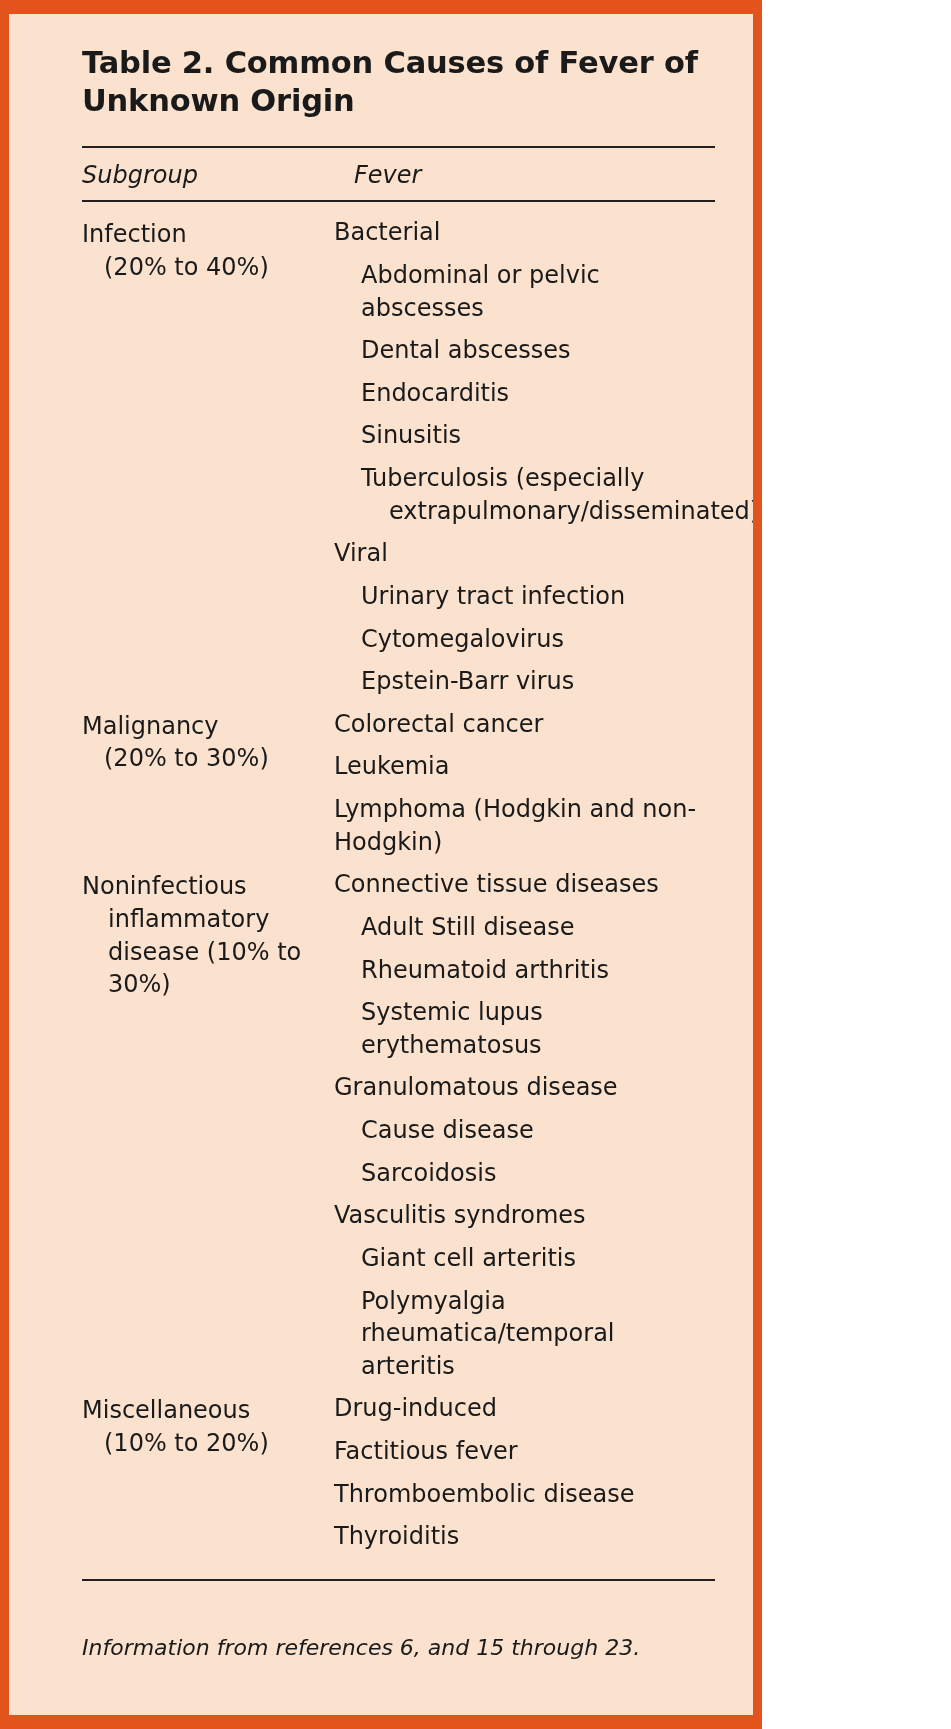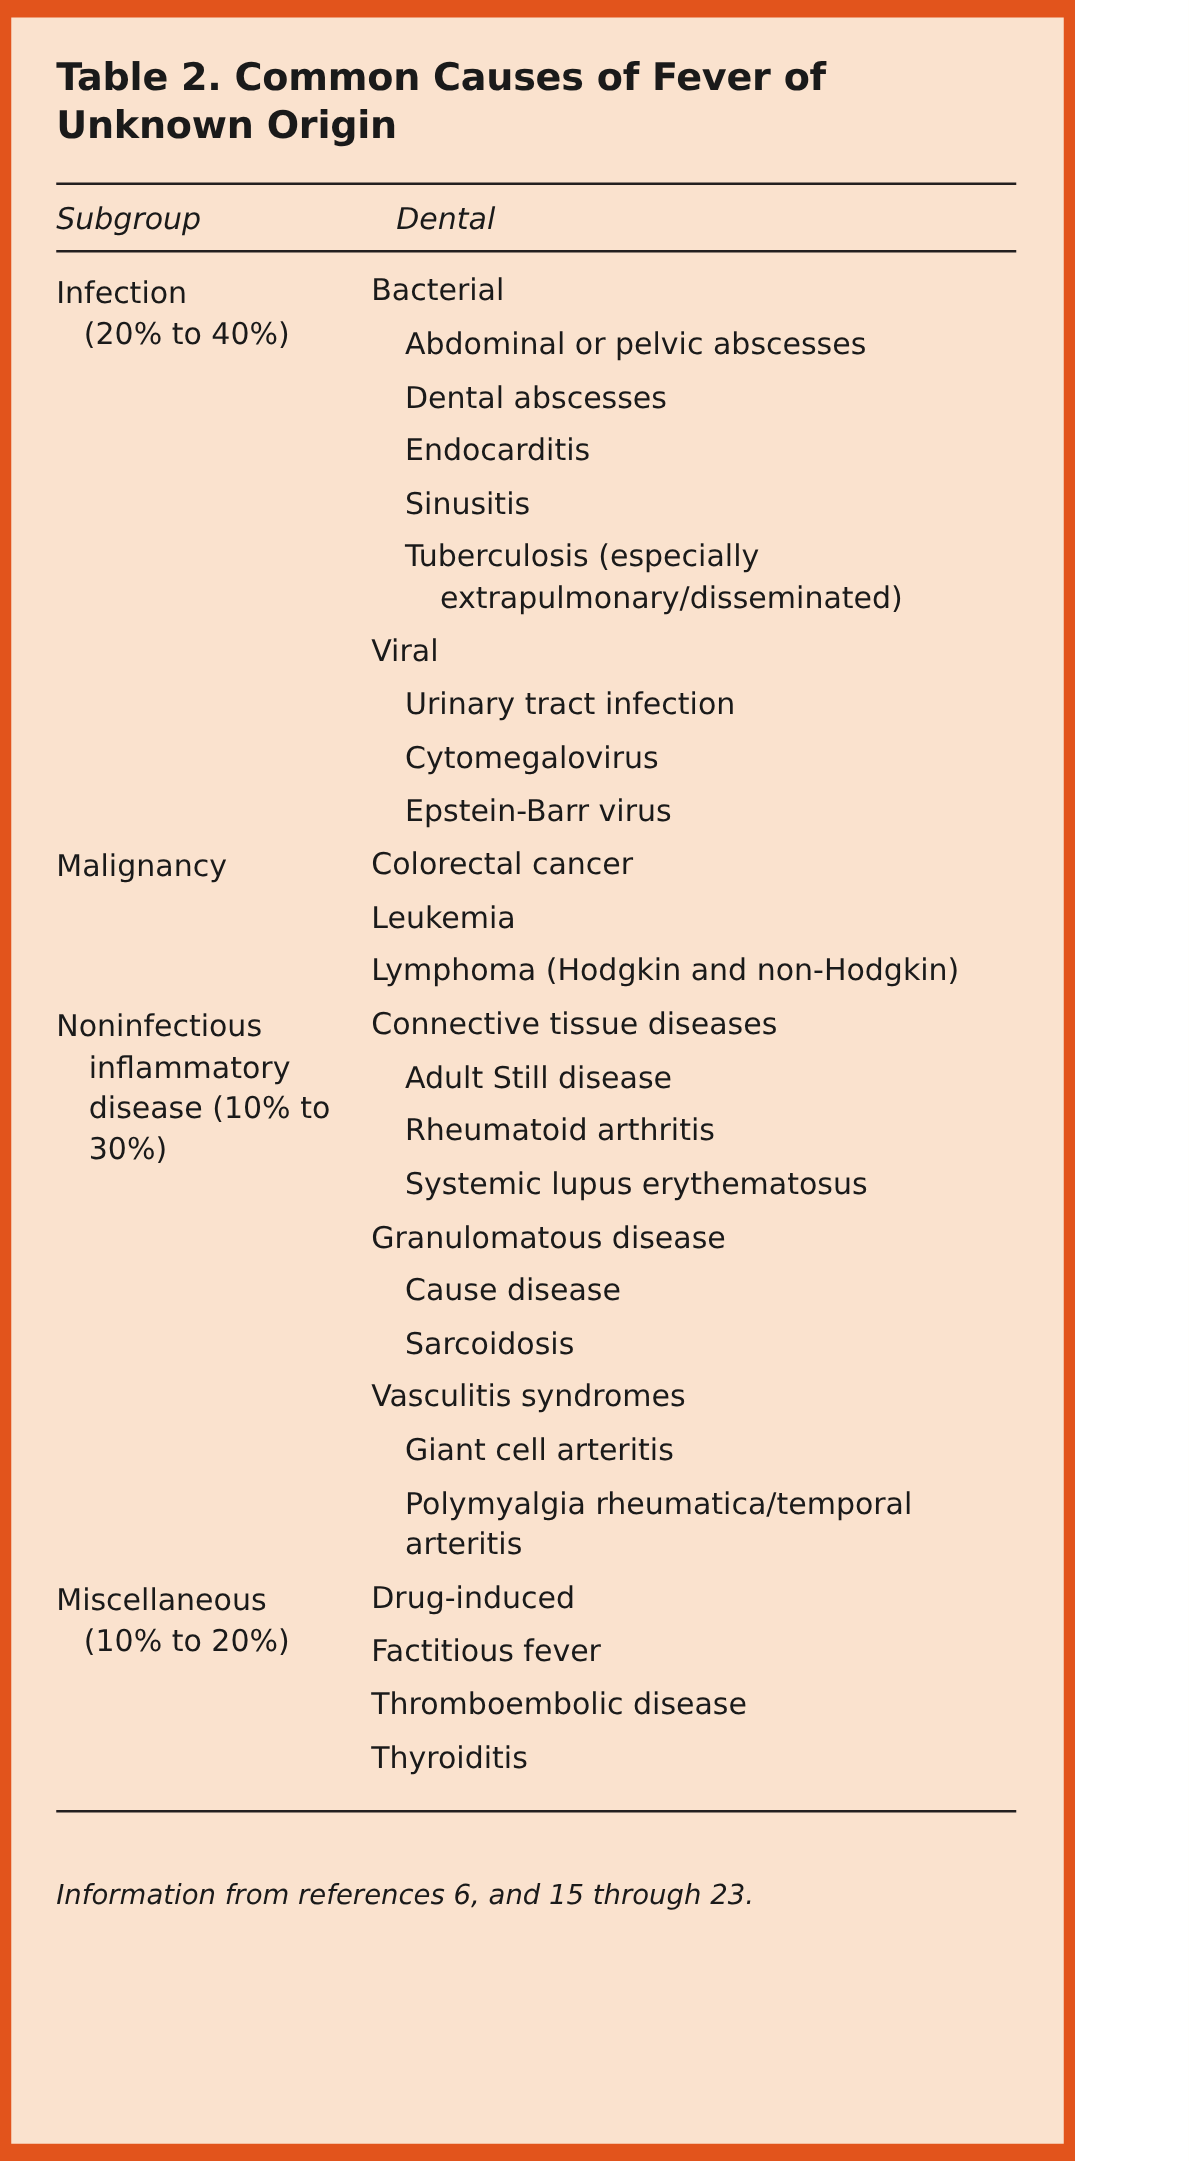--- a/index.html
+++ b/index.html
@@ -7,29 +7,30 @@
     padding: 0;
     background: #ffffff;
   }
   body {
     width: 951px;
     height: 1729px;
     font-family: "DejaVu Sans", sans-serif;
   }
   .table-card {
     position: relative;
-    width: 860px;
+    width: 762px;
     height: 1729px;
     background: #fae2ce;
     box-sizing: border-box;
     border-left: 9px solid #e2541c;
     border-right: 9px solid #e2541c;
     border-top: 14px solid #e2541c;
     border-bottom: 14px solid #e2541c;
     overflow: hidden;
+    padding-left: 37px;
   }
   .inner {
     padding: 24px 38px 0 36px;
     box-sizing: border-box;
     height: 100%;
   }
   .table-title {
     font-size: 30.5px;
     font-weight: bold;
     color: #1a1a1a;
@@ -120,21 +121,21 @@
 
 <div class="table-card">
   <div class="inner">
 
     <div class="table-title">Table 2. Common Causes of Fever of Unknown Origin</div>
 
     <div class="rule-thick"></div>
 
     <div class="head-row">
       <div class="head-cell col-a">Subgroup</div>
-      <div class="head-cell col-b">Dental</div>
+      <div class="head-cell col-b">Fever</div>
     </div>
 
     <div class="rule-head"></div>
 
     <div class="body-rows">
 
       <div class="grp">
         <div class="grp-label">
           <span>Infection</span>
           <span class="pct">(20% to 40%)</span>
@@ -149,20 +150,21 @@
           <div class="cause lvl1">Viral</div>
           <div class="cause lvl2">Urinary tract infection</div>
           <div class="cause lvl2">Cytomegalovirus</div>
           <div class="cause lvl2">Epstein-Barr virus</div>
         </div>
       </div>
 
       <div class="grp">
         <div class="grp-label">
           <span>Malignancy</span>
+          <span class="pct">(20% to 30%)</span>
         </div>
         <div class="grp-causes">
           <div class="cause lvl1">Colorectal cancer</div>
           <div class="cause lvl1">Leukemia</div>
           <div class="cause lvl1">Lymphoma (Hodgkin and non-Hodgkin)</div>
         </div>
       </div>
 
       <div class="grp">
         <div class="grp-label wrapped">

